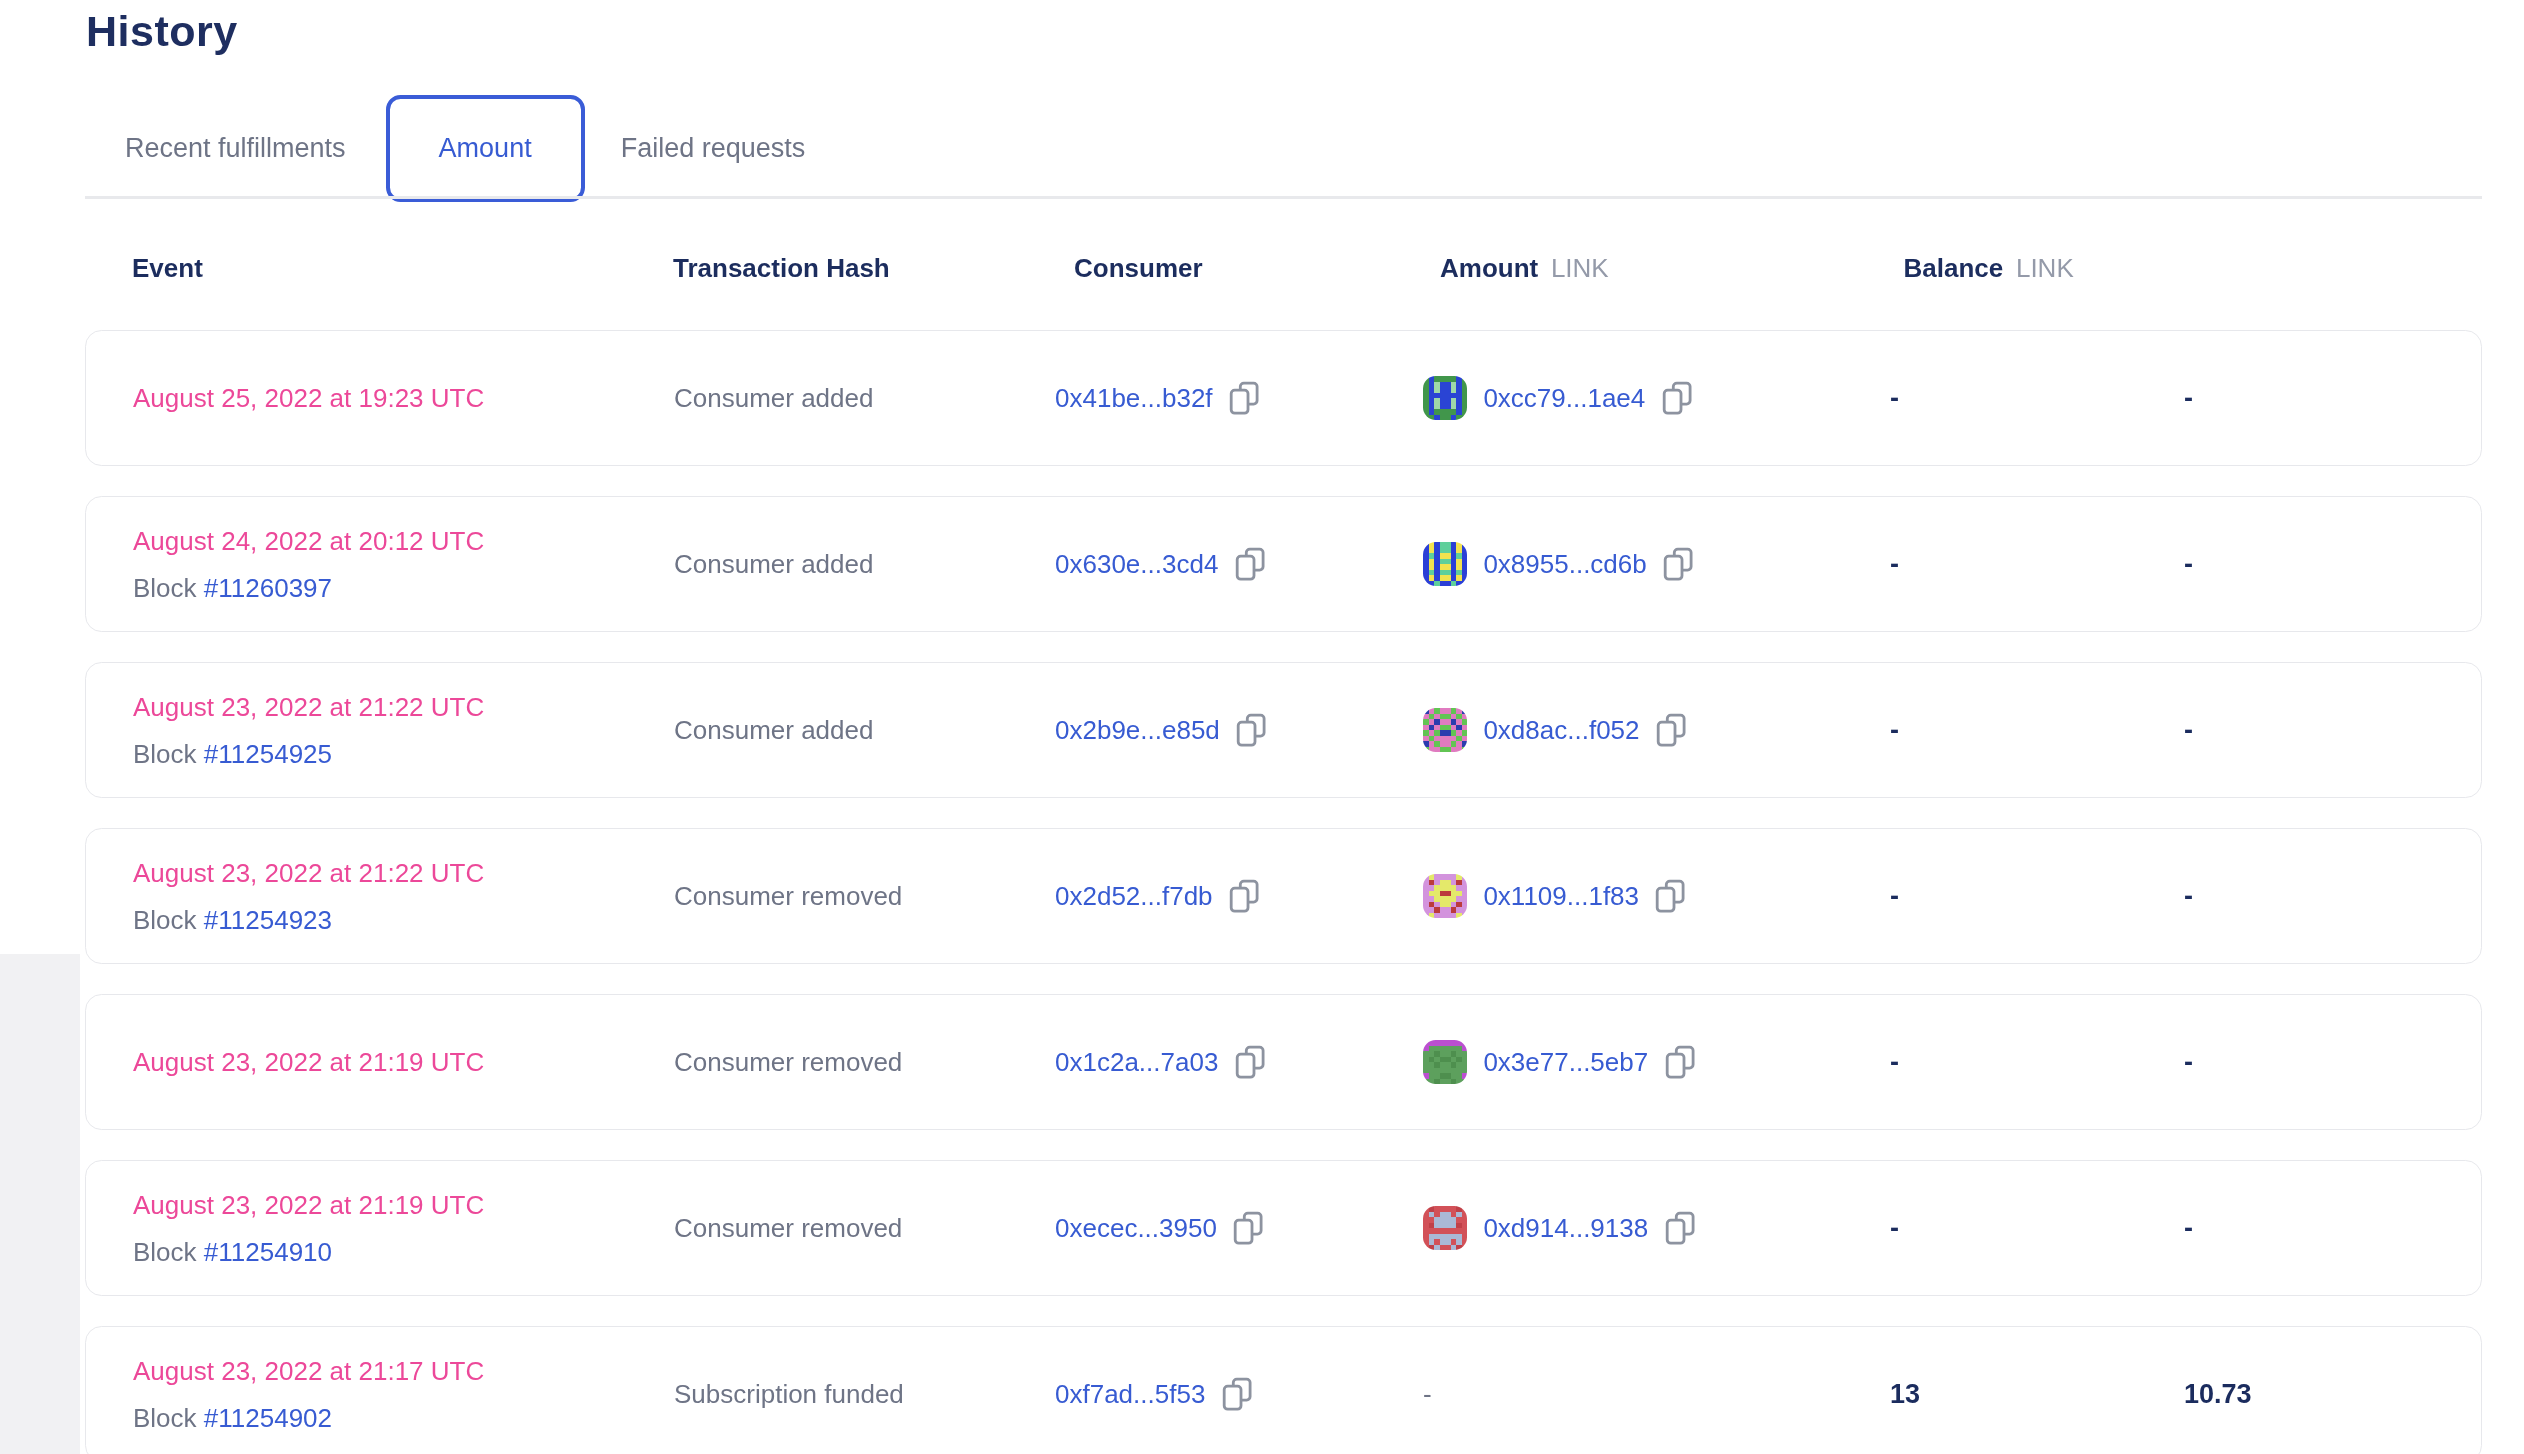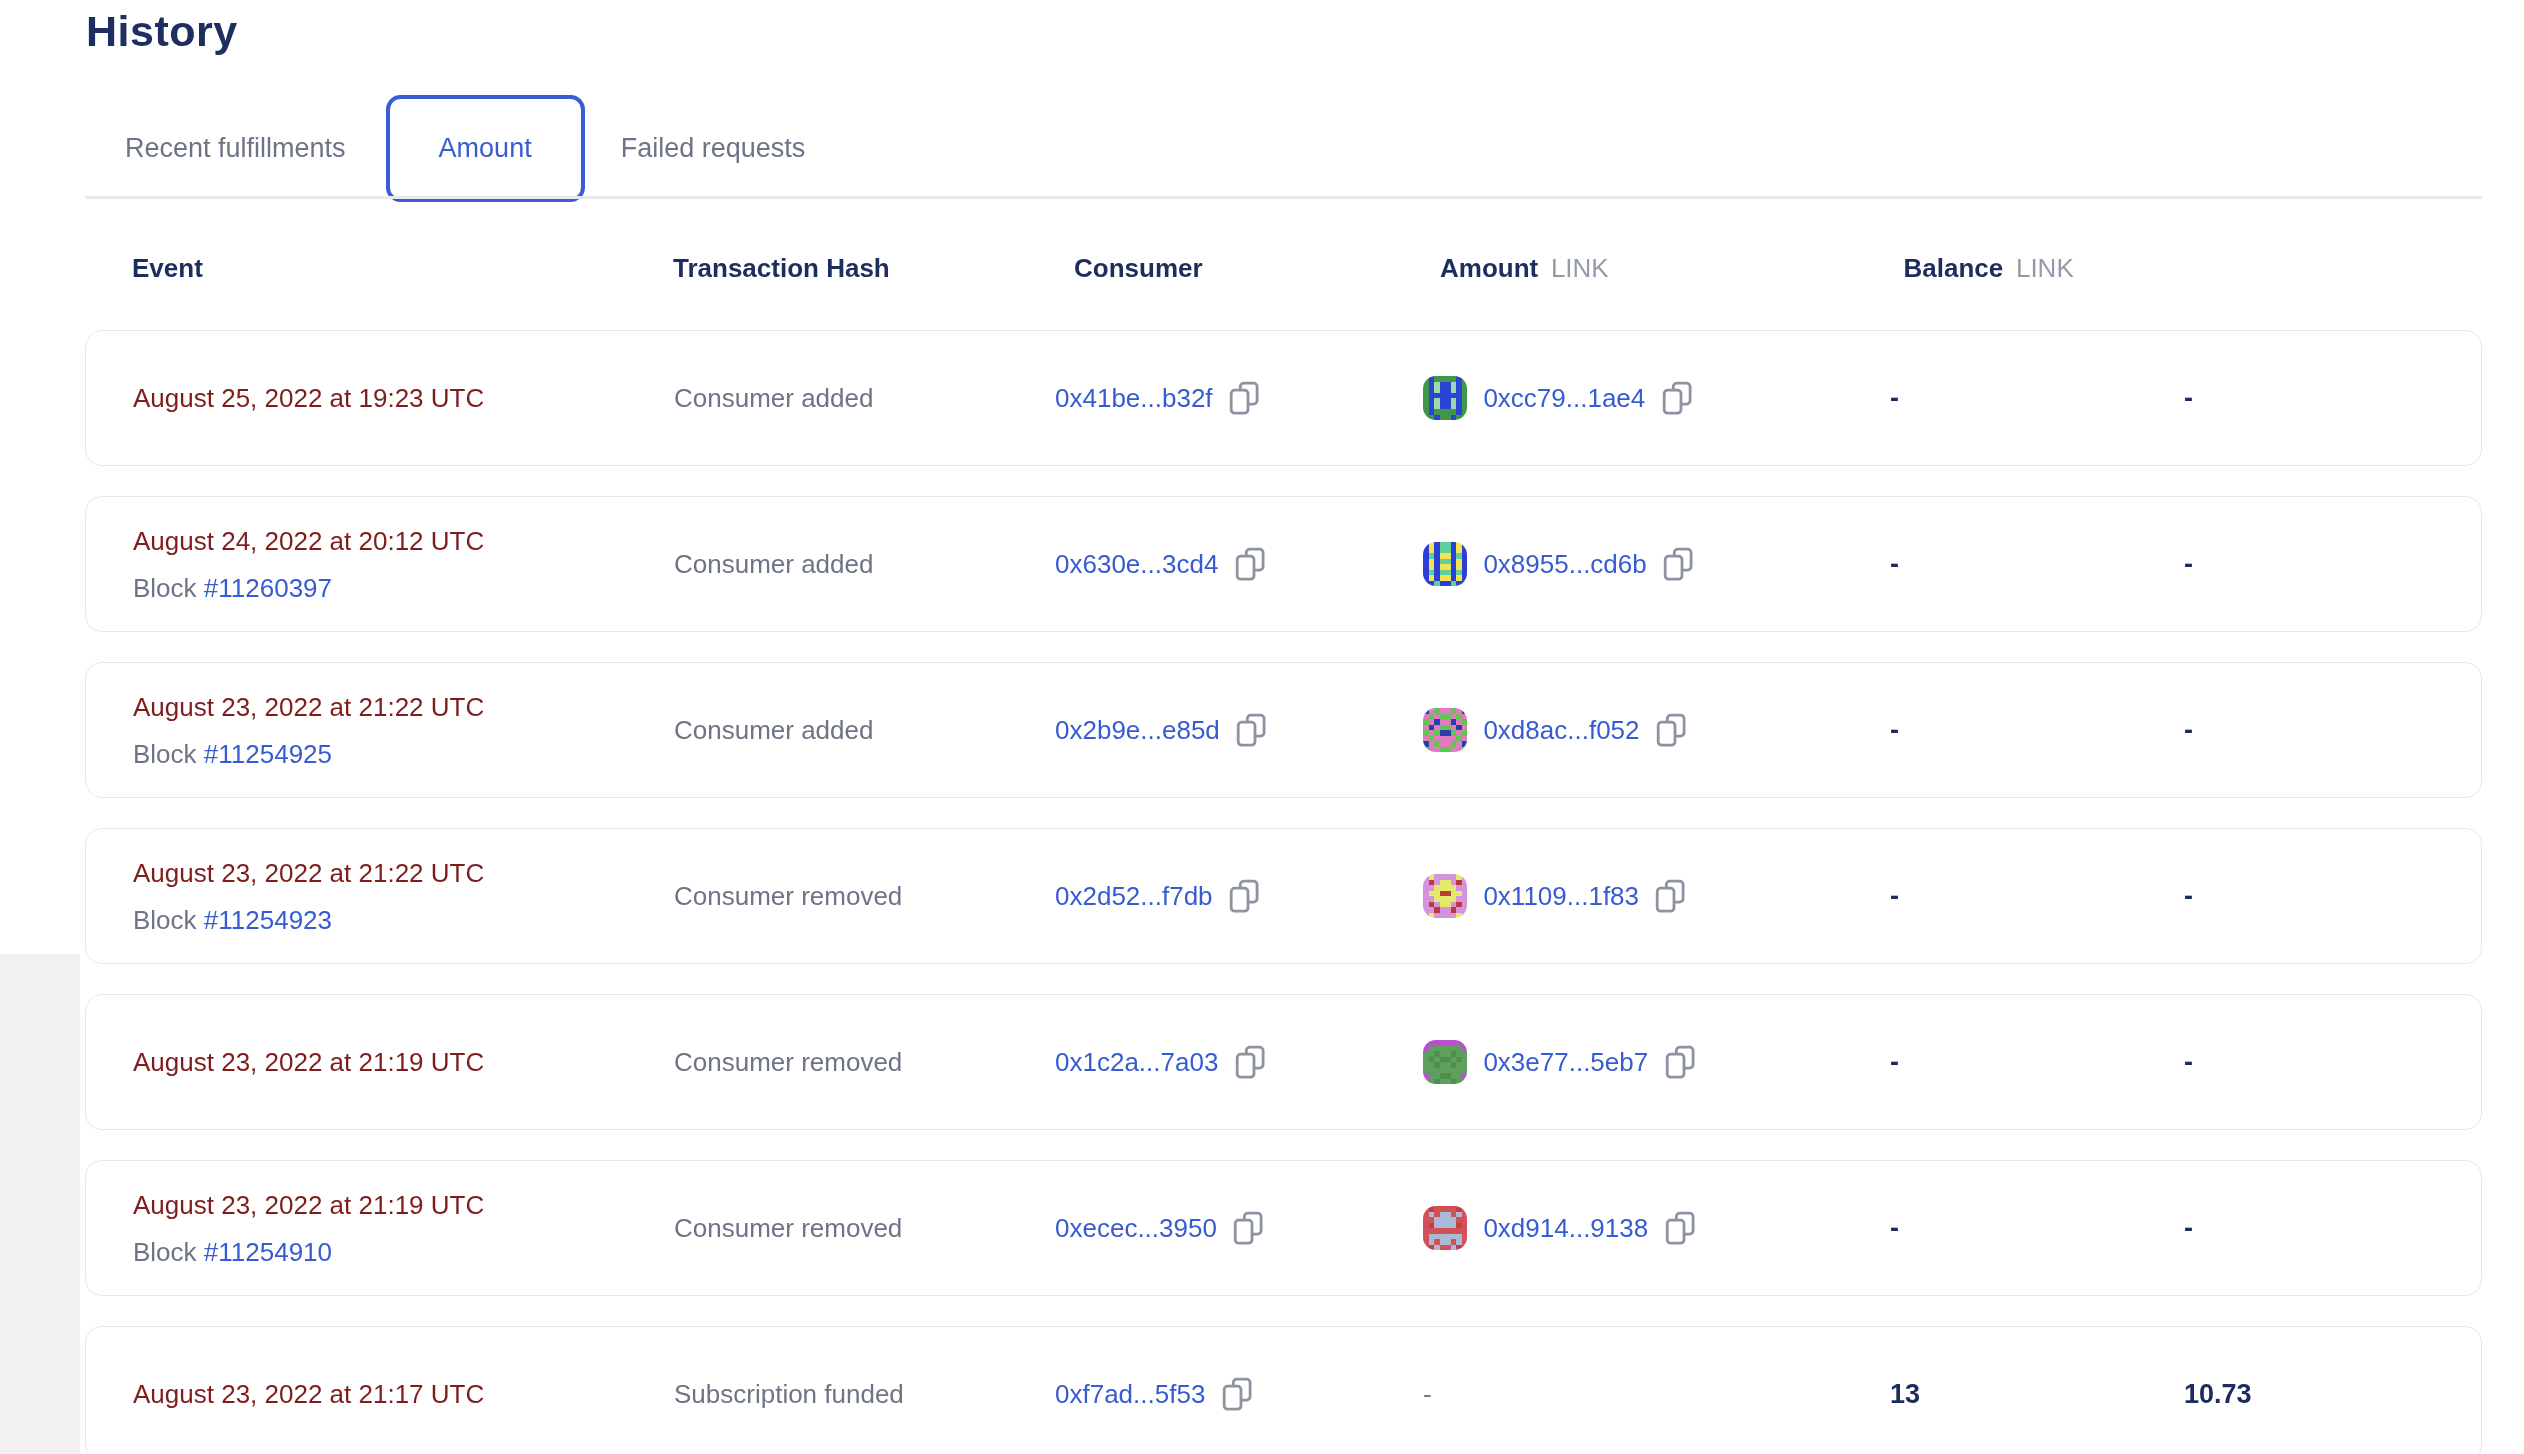--- a/index.html
+++ b/index.html
@@ -36,21 +36,21 @@
   .th-amount{padding-left:18px;}
   .th-balance{padding-left:14.5px;}
   .sort{margin-left:auto;margin-right:42px;display:flex;cursor:pointer;}
   
   .rows{position:absolute;left:85px;top:330px;width:2397px;}
   .card{
     height:136px;border:1.8px solid #e7e8ec;border-radius:16.4px;
     margin-bottom:30px;background:#ffffff;box-sizing:border-box;
   }
   .gray{color:#6e7486;}
-  .ts{font-size:26px;color:#7f1d1d;line-height:36px;}
+  .ts{font-size:26px;color:#ec4899;line-height:36px;}
   .blockline{font-size:26px;line-height:36px;margin-top:11px;}
   .link{color:#375bd2;text-decoration:none;font-size:26px;cursor:pointer;}
   .cell{font-size:26px;}
   .hash-cell,.consumer-cell{display:flex;align-items:center;}
   .copy{margin-left:16.4px;display:inline-flex;cursor:pointer;}
   .blockie{
     width:44px;height:44px;border-radius:12.7px;overflow:hidden;
     display:grid;grid-template-columns:repeat(8,1fr);grid-template-rows:repeat(8,1fr);
     margin-right:16.4px;flex:none;
   }
@@ -665,20 +665,24 @@
       </span>
 
     </div>
     <div class="cell num">-</div>
     <div class="cell num">-</div>
   </div>
 
   <div class="card grid">
     <div class="cell">
       <div class="ts">August 23, 2022 at 21:17 UTC</div>
+      <div class="blockline">
+        <span class="gray">Block</span>
+        <a class="link">#11254902</a>
+      </div>
     </div>
     <div class="cell gray">Subscription funded</div>
     <div class="cell hash-cell">
       <a class="link">0xf7ad...5f53</a>
       <span class="copy">
         <svg width="31" height="35" viewBox="0 0 22 25">
           <rect x="8" y="1.5" width="12" height="15" rx="2.5" fill="none" stroke="#8d93a0" stroke-width="2"></rect>
           <rect x="1.5" y="6.5" width="12" height="16.5" rx="2.5" fill="#ffffff" stroke="#8d93a0" stroke-width="2"></rect>
         </svg>
       </span>

